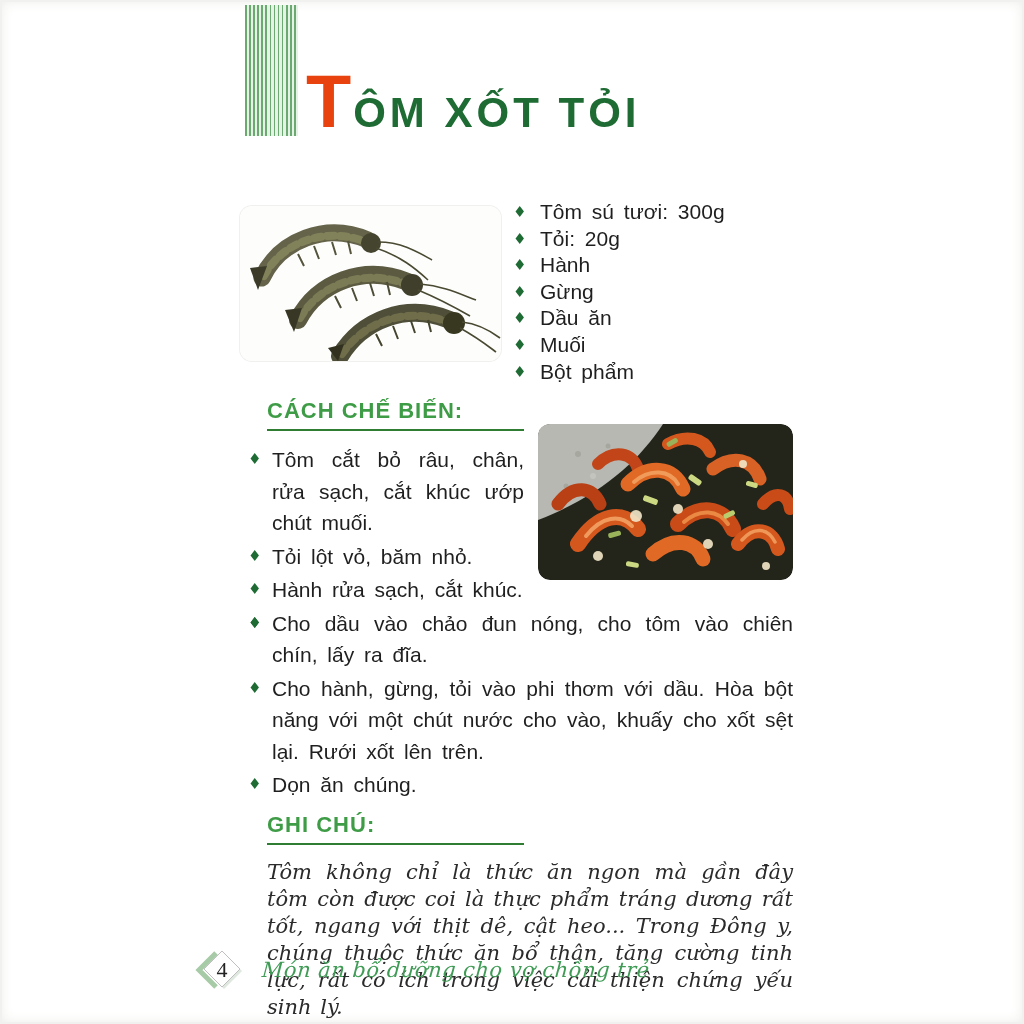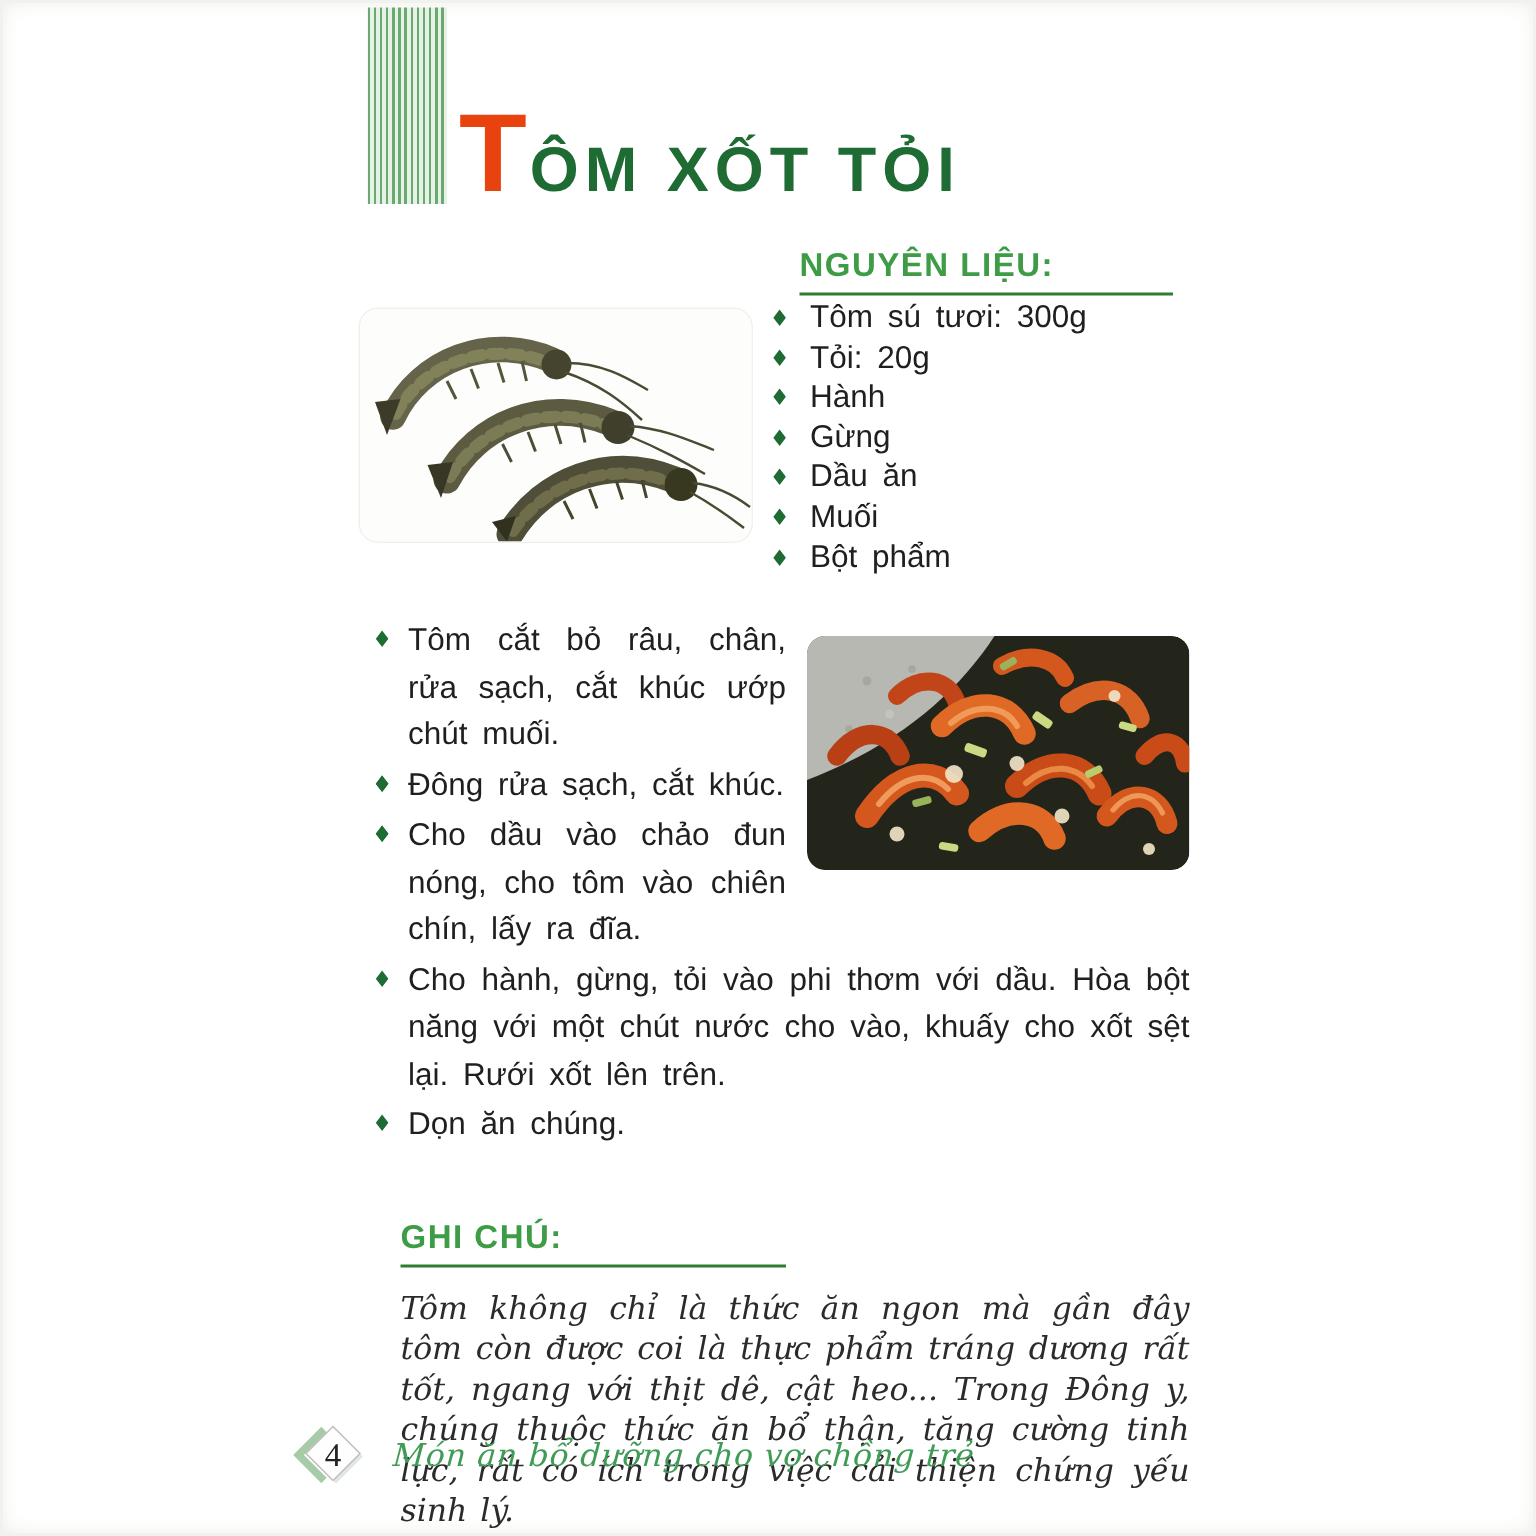--- a/index.html
+++ b/index.html
@@ -108,21 +108,20 @@
         <path d="M102,148 C124,116 166,100 208,116" fill="none" stroke="#77764f" stroke-width="8" stroke-linecap="round" stroke-dasharray="7 6" opacity="0.8"></path>
         <circle cx="214" cy="117" r="11" fill="#38371f"></circle>
         <polygon points="88,142 104,138 98,155" fill="#32311f"></polygon>
         <path d="M220,122 C238,132 248,140 256,146" fill="none" stroke="#4a4a33" stroke-width="1.6"></path>
         <path d="M222,116 C240,118 252,126 260,132" fill="none" stroke="#4a4a33" stroke-width="1.6"></path>
         <path d="M136,128 l6,12 M153,120 l5,13 M171,115 l4,12 M188,114 l3,12" stroke="#45442e" stroke-width="2"></path>
       </g>
     </svg>
   </div>
 
-  <span class="sec-heading ing-heading">NGUYÊN LIỆU:</span>
   <ul class="ing-list">
     <li><span class="bullet">♦</span><span>Tôm sú tươi: 300g</span></li>
     <li><span class="bullet">♦</span><span>Tỏi: 20g</span></li>
     <li><span class="bullet">♦</span><span>Hành</span></li>
     <li><span class="bullet">♦</span><span>Gừng</span></li>
     <li><span class="bullet">♦</span><span>Dầu ăn</span></li>
     <li><span class="bullet">♦</span><span>Muối</span></li>
     <li><span class="bullet">♦</span><span>Bột phẩm</span></li>
   </ul>
 
@@ -164,24 +163,25 @@
         <g fill="#f0e3c6" opacity="0.92">
           <circle cx="98" cy="92" r="6"></circle>
             <circle cx="170" cy="120" r="5"></circle>
             <circle cx="60" cy="132" r="5"></circle>
           <circle cx="205" cy="40" r="4"></circle>
             <circle cx="140" cy="85" r="5"></circle>
             <circle cx="228" cy="142" r="4"></circle>
         </g>
       </svg>
     </div>
+    <span class="sec-heading">CÁCH CHẾ BIẾN:</span>
     <ul class="steps">
       <li><span class="bullet">♦</span><span>Tôm cắt bỏ râu, chân, rửa sạch, cắt khúc ướp chút muối.</span></li>
-      <li><span class="bullet">♦</span></li>
-      <li><span class="bullet">♦</span><span>Đông rửa sạch, cắt khúc.</span></li>
+      <li><span class="bullet">♦</span><span>Tỏi lột vỏ, băm nhỏ.</span></li>
+      <li><span class="bullet">♦</span><span>Hành rửa sạch, cắt khúc.</span></li>
       <li><span class="bullet">♦</span></li>
       <li><span class="bullet">♦</span><span>Cho dầu vào chảo đun nóng, cho tôm vào chiên chín, lấy ra đĩa.</span></li>
       <li><span class="bullet">♦</span><span>Cho hành, gừng, tỏi vào phi thơm với dầu. Hòa bột năng với một chút nước cho vào, khuấy cho xốt sệt lại. Rưới xốt lên trên.</span></li>
       <li><span class="bullet">♦</span><span>Dọn ăn chúng.</span></li>
     </ul>
   </div>
 
   <div class="notes">
     <span class="sec-heading">GHI CHÚ:</span>
     <p>Tôm không chỉ là thức ăn ngon mà gần đây tôm còn được coi là thực phẩm tráng dương rất tốt, ngang với thịt dê, cật heo... Trong Đông y, chúng thuộc thức ăn bổ thận, tăng cường tinh lực, rất có ích trong việc cải thiện chứng yếu sinh lý.</p>

